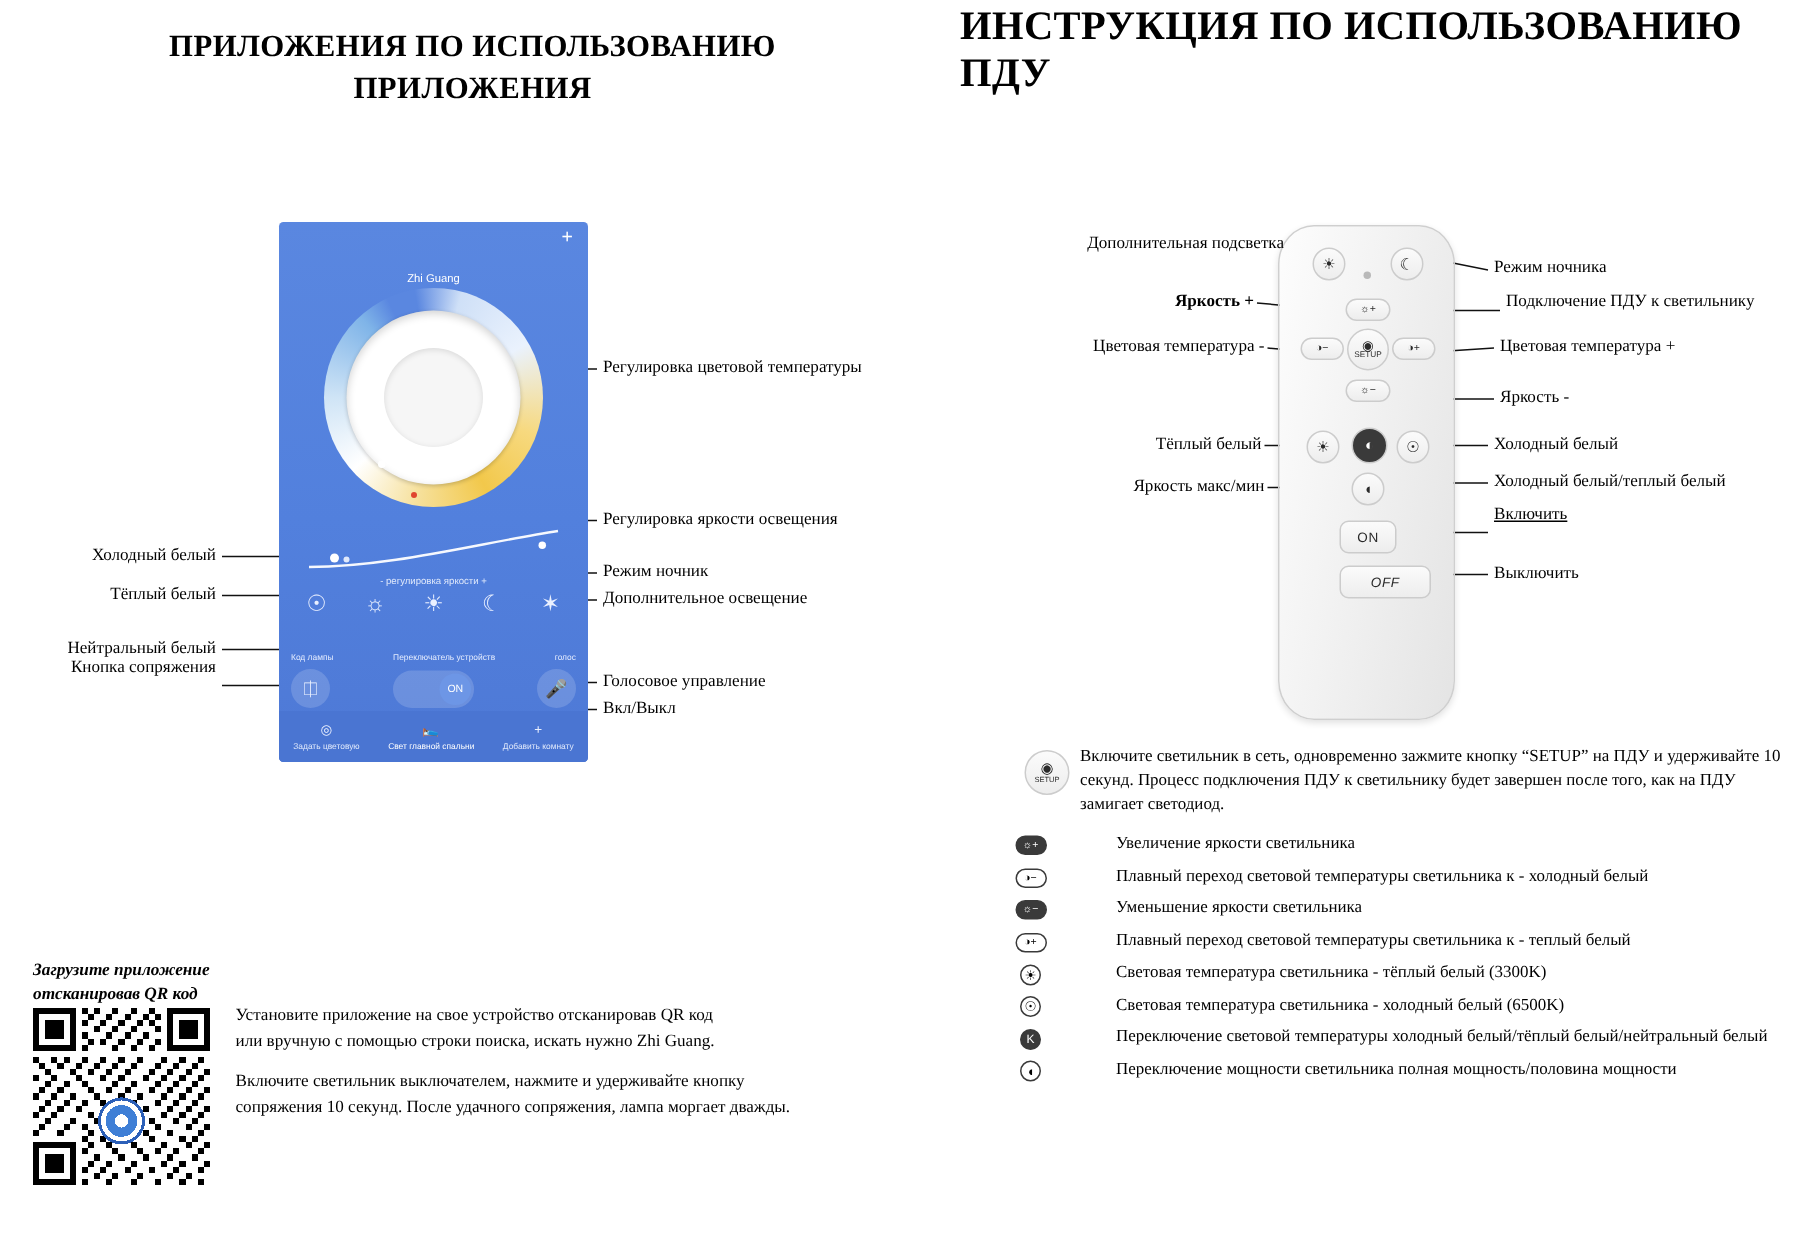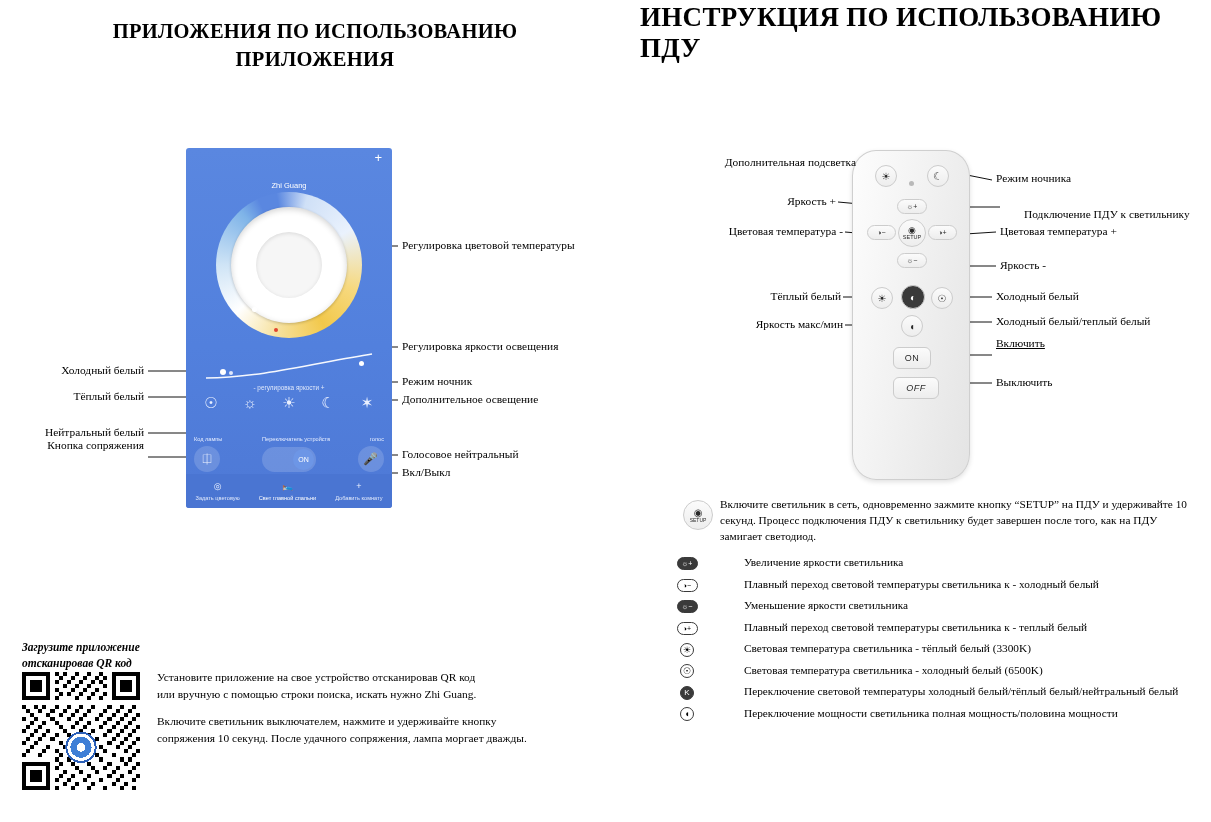--- a/index.html
+++ b/index.html
@@ -258,21 +258,21 @@
         <span class="ti">+</span>
         <span>Добавить комнату</span>
       </div>
     </div>
   </div>
 
   <div class="lbl" style="left:402px; top:239px;">Регулировка цветовой температуры</div>
   <div class="lbl" style="left:402px; top:340px;">Регулировка яркости освещения</div>
   <div class="lbl" style="left:402px; top:375px;">Режим ночник</div>
   <div class="lbl" style="left:402px; top:393px;">Дополнительное освещение</div>
-  <div class="lbl" style="left:402px; top:448px;">Голосовое нейтральный</div>
+  <div class="lbl" style="left:402px; top:448px;">Голосовое управление</div>
   <div class="lbl" style="left:402px; top:466px;">Вкл/Выкл</div>
 
   <div class="lbl r" style="left:0; width:144px; top:364px;">Холодный белый</div>
   <div class="lbl r" style="left:0; width:144px; top:390px;">Тёплый белый</div>
   <div class="lbl r" style="left:0; width:144px; top:426px;">Нейтральный белый</div>
   <div class="lbl r" style="left:0; width:144px; top:439px;">Кнопка сопряжения</div>
 
   <div class="remote">
 
     <div class="rbtn" style="left:22px; top:14px; width:22px; height:22px; font-size:10px;">☀</div>
@@ -290,27 +290,27 @@
 
     <div class="rbtn oval" style="left:44px; top:102px; width:30px; height:15px; font-size:7px;">☼−</div>
 
     <div class="rbtn" style="left:18px; top:136px; width:22px; height:22px; font-size:10px;">☀</div>
     <div class="rbtn" style="left:48px; top:134px; width:24px; height:24px; font-size:10px; background:#3a3a3a; color:#fff;">◐</div>
     <div class="rbtn" style="left:78px; top:136px; width:22px; height:22px; font-size:10px;">☉</div>
 
     <div class="rbtn" style="left:48px; top:164px; width:22px; height:22px; font-size:10px;">◖</div>
 
     <div class="rbtn rect" style="left:40px; top:196px; width:38px; height:22px;">ON</div>
-    <div class="rbtn rect" style="left:40px; top:226px; width:46px; height:22px;font-style:italic;">OFF</div>
+    <div class="rbtn rect" style="left:40px; top:226px; width:61px; height:22px;font-style:italic;">OFF</div>
   </div>
 
   <div class="lbl r" style="left:640px; width:216px; top:156px;">Дополнительная подсветка</div>
   <div class="lbl" style="left:996px; top:172px;">Режим ночника</div>
-  <div class="lbl r" style="left:640px; width:196px; top:195px;">Яркость +</div>
-  <div class="lbl" style="left:1004px; top:208px;margin-left:20px;">Подключение ПДУ к светильнику</div>
+  <div class="lbl r" style="left:640px; width:196px; top:195px;font-weight:bold;">Яркость +</div>
+  <div class="lbl" style="left:1004px; top:195px;">Подключение ПДУ к светильнику</div>
   <div class="lbl r" style="left:640px; width:203px; top:225px;">Цветовая температура -</div>
   <div class="lbl" style="left:1000px; top:225px;">Цветовая температура +</div>
   <div class="lbl" style="left:1000px; top:259px;">Яркость -</div>
   <div class="lbl r" style="left:640px; width:201px; top:290px;">Тёплый белый</div>
   <div class="lbl" style="left:996px; top:290px;">Холодный белый</div>
   <div class="lbl r" style="left:640px; width:203px; top:318px;">Яркость макс/мин</div>
   <div class="lbl" style="left:996px; top:315px;">Холодный белый/теплый белый</div>
   <div class="lbl" style="left:996px; top:337px;text-decoration:underline;">Включить</div>
   <div class="lbl" style="left:996px; top:376px;">Выключить</div>
 

